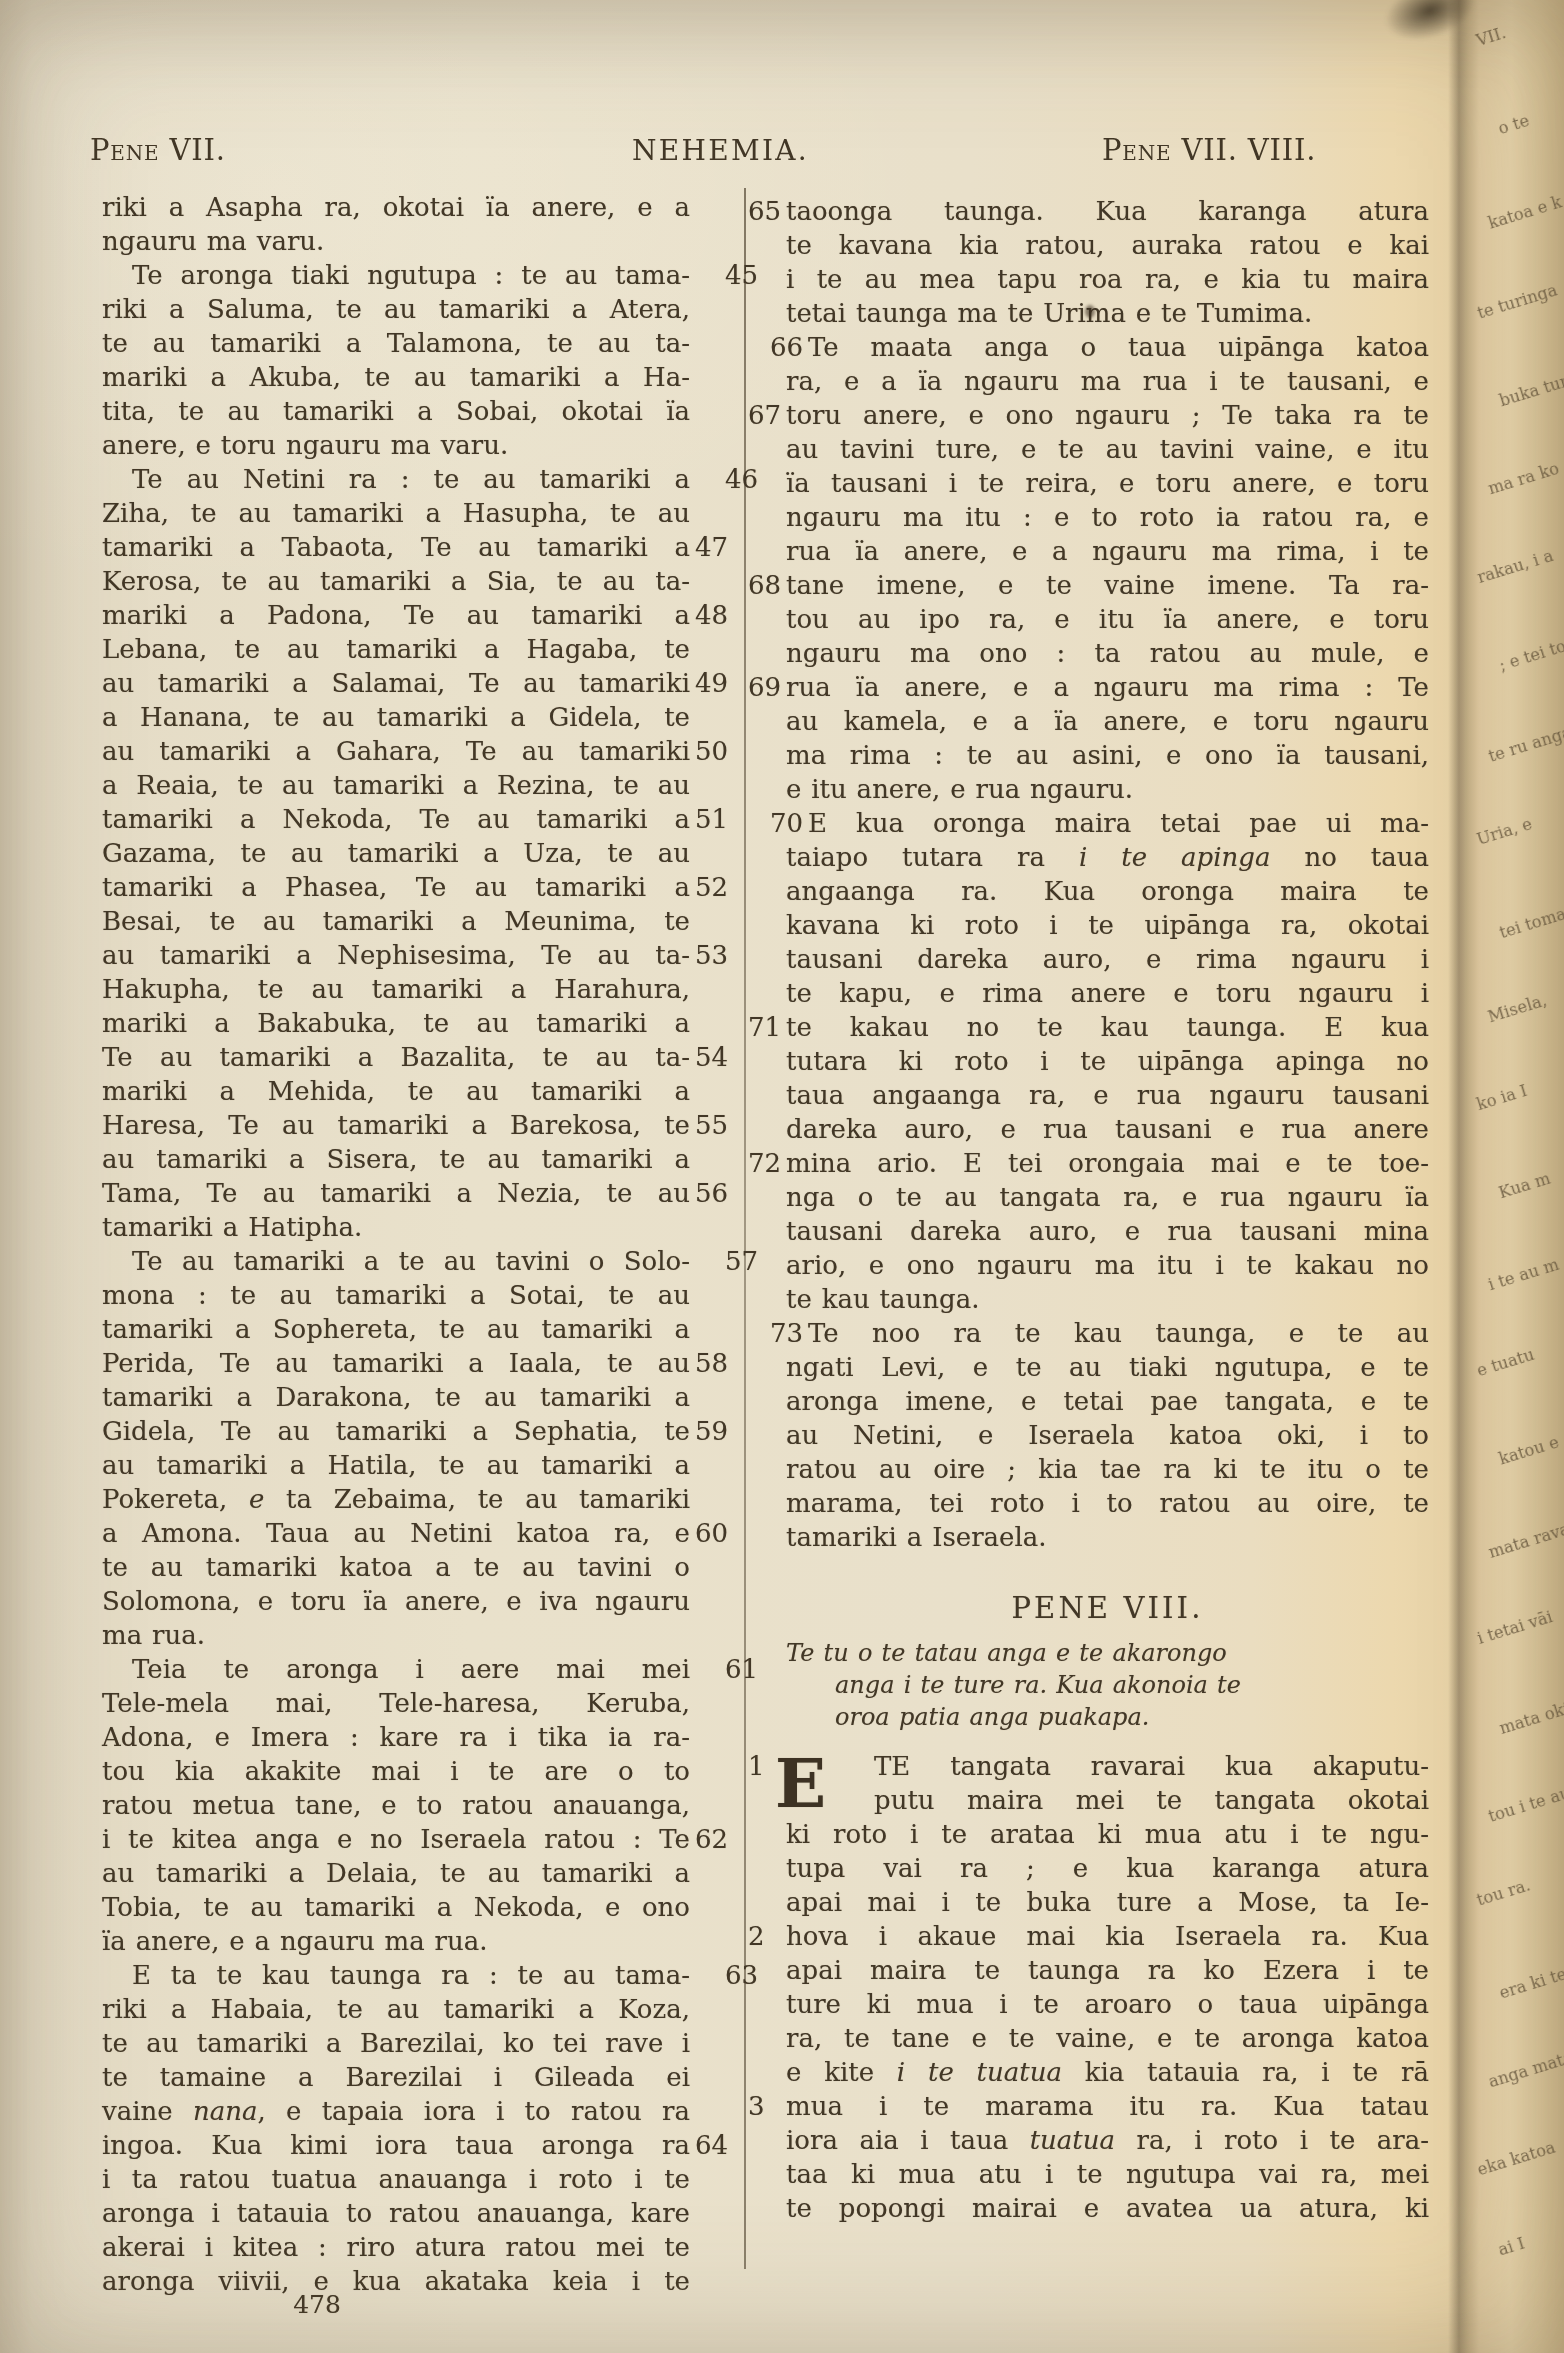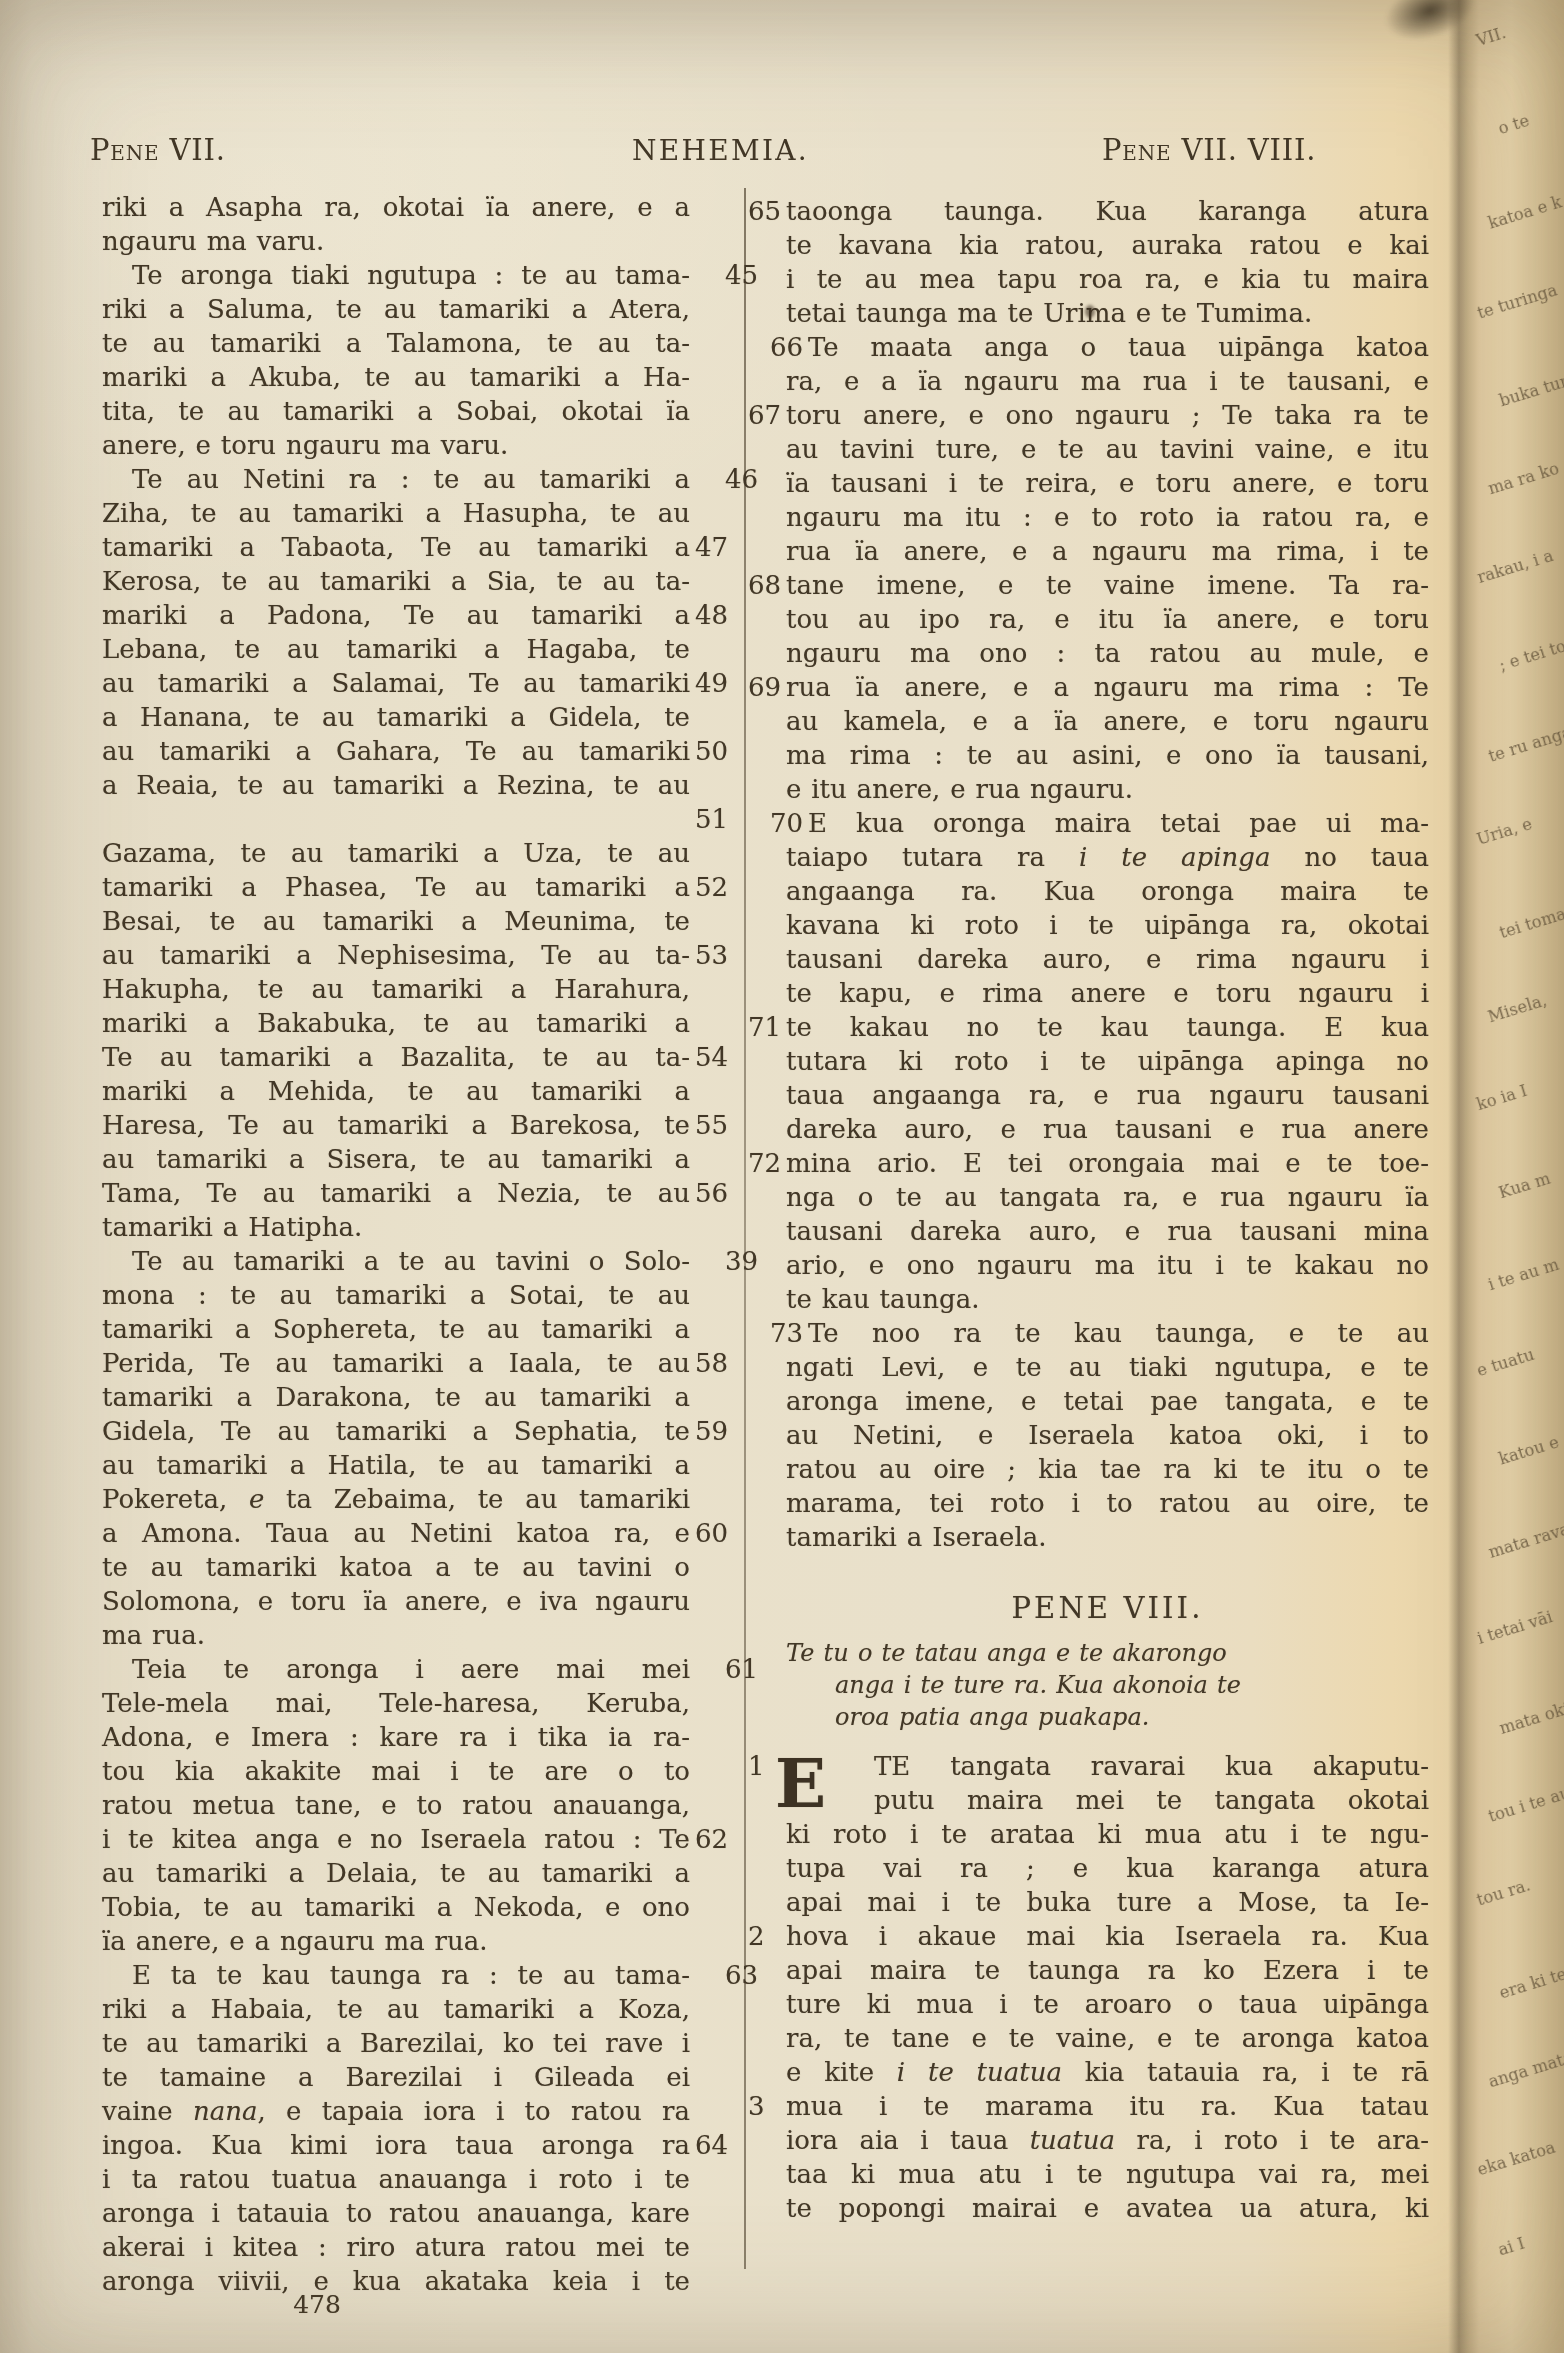--- a/index.html
+++ b/index.html
@@ -85,34 +85,34 @@
       <div class="line p"><span class="vnum">46</span><span>Te au Netini ra : te au tamariki a</span></div>
       <div class="line"><span>Ziha, te au tamariki a Hasupha, te au</span></div>
       <div class="line"><span class="vnum">47</span><span>tamariki a Tabaota, Te au tamariki a</span></div>
       <div class="line"><span>Kerosa, te au tamariki a Sia, te au ta-</span></div>
       <div class="line"><span class="vnum">48</span><span>mariki a Padona, Te au tamariki a</span></div>
       <div class="line"><span>Lebana, te au tamariki a Hagaba, te</span></div>
       <div class="line"><span class="vnum">49</span><span>au tamariki a Salamai, Te au tamariki</span></div>
       <div class="line"><span>a Hanana, te au tamariki a Gidela, te</span></div>
       <div class="line"><span class="vnum">50</span><span>au tamariki a Gahara, Te au tamariki</span></div>
       <div class="line"><span>a Reaia, te au tamariki a Rezina, te au</span></div>
-      <div class="line"><span class="vnum">51</span></div>
+      <div class="line"><span class="vnum">51</span><span>tamariki a Nekoda, Te au tamariki a</span></div>
       <div class="line"><span>Gazama, te au tamariki a Uza, te au</span></div>
       <div class="line"><span class="vnum">52</span><span>tamariki a Phasea, Te au tamariki a</span></div>
       <div class="line"><span>Besai, te au tamariki a Meunima, te</span></div>
       <div class="line"><span class="vnum">53</span><span>au tamariki a Nephisesima, Te au ta-</span></div>
       <div class="line"><span>Hakupha, te au tamariki a Harahura,</span></div>
       <div class="line"><span>mariki a Bakabuka, te au tamariki a</span></div>
       <div class="line"><span class="vnum">54</span><span>Te au tamariki a Bazalita, te au ta-</span></div>
       <div class="line"><span>mariki a Mehida, te au tamariki a</span></div>
       <div class="line"><span class="vnum">55</span><span>Haresa, Te au tamariki a Barekosa, te</span></div>
       <div class="line"><span>au tamariki a Sisera, te au tamariki a</span></div>
       <div class="line"><span class="vnum">56</span><span>Tama, Te au tamariki a Nezia, te au</span></div>
       <div class="line end"><span>tamariki a Hatipha.</span></div>
-      <div class="line p"><span class="vnum">39</span><span>Te au tamariki a te au tavini o Solo-</span></div>
+      <div class="line p"><span class="vnum">57</span><span>Te au tamariki a te au tavini o Solo-</span></div>
       <div class="line"><span>mona : te au tamariki a Sotai, te au</span></div>
       <div class="line"><span>tamariki a Sophereta, te au tamariki a</span></div>
       <div class="line"><span class="vnum">58</span><span>Perida, Te au tamariki a Iaala, te au</span></div>
       <div class="line"><span>tamariki a Darakona, te au tamariki a</span></div>
       <div class="line"><span class="vnum">59</span><span>Gidela, Te au tamariki a Sephatia, te</span></div>
       <div class="line"><span>au tamariki a Hatila, te au tamariki a</span></div>
       <div class="line"><span>Pokereta, </span><i>e</i><span> ta Zebaima, te au tamariki</span></div>
       <div class="line"><span class="vnum">60</span><span>a Amona. Taua au Netini katoa ra, e</span></div>
       <div class="line"><span>te au tamariki katoa a te au tavini o</span></div>
       <div class="line"><span>Solomona, e toru ïa anere, e iva ngauru</span></div>

